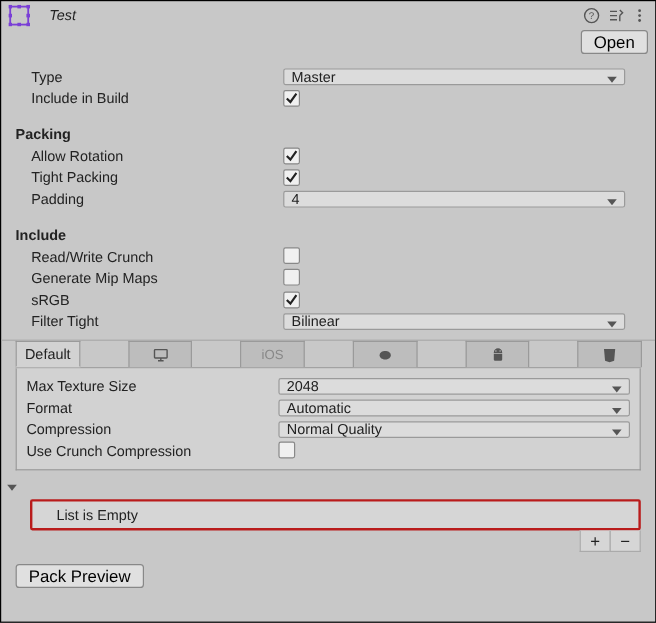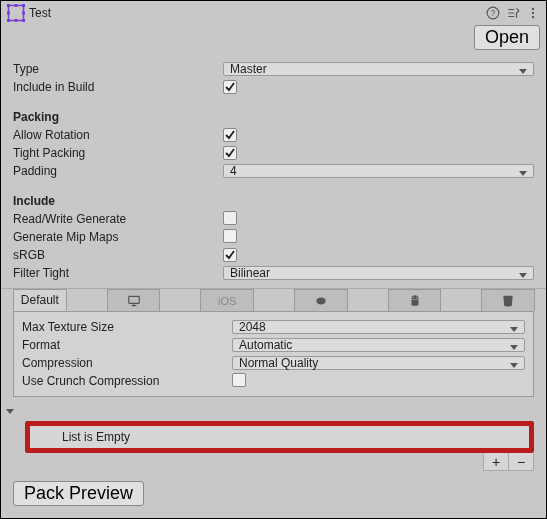--- a/index.html
+++ b/index.html
@@ -1,23 +1,23 @@
 <!DOCTYPE html>
 <html><head>
 <meta charset="utf-8">
 <style>
   * { box-sizing: border-box; margin: 0; padding: 0; font-family: Arial, sans-serif; }
   body { background: #c8c8c8; width: 547px; height: 519px; border: 1px solid #000; font-size: 12px; color: #222; overflow: hidden; }
   .header { display: flex; align-items: center; padding: 4px 6px; height: 24px; }
-  .header .title { font-weight: normal; margin-left: 4px; flex: 1; }
+  .header .title { font-weight: normal; margin-left: 16px; flex: 1; font-style: italic; }
   .header-icons { display: flex; gap: 6px; align-items: center; }
   .header-icons svg { width: 14px; height: 14px; }
   .open-row { display: flex; justify-content: flex-end; padding: 0 6px 4px 0; }
-  .btn { background: #e0e0e0; border: 1px solid #888; border-radius: 3px; padding: 1px 10px; font-size: 18px; cursor: pointer; }
-  .row { display: flex; align-items: center; min-height: 18px; padding: 0 12px; }
+  .btn { background: #e0e0e0; border: 1px solid #888; border-radius: 3px; padding: 1px 10px; font-size: 14px; cursor: pointer; }
+  .row { display: flex; align-items: center; min-height: 18px; padding: 0 25px; }
   .row .label { width: 210px; flex-shrink: 0; }
   .row .field { flex: 1; }
   .section-title { font-weight: bold; padding: 4px 12px 2px; }
   .dropdown { width: 100%; height: 14px; background: #dcdcdc; border: 1px solid #9a9a9a; border-radius: 2px; display: flex; align-items: center; padding: 0 6px; cursor: pointer; position: relative; }
   .dropdown::after { content: ""; position: absolute; right: 6px; top: 6px; border-left: 4px solid transparent; border-right: 4px solid transparent; border-top: 5px solid #555; }
   .checkbox { width: 14px; height: 14px; background: #f0f0f0; border: 1px solid #888; border-radius: 2px; display: inline-flex; align-items: center; justify-content: center; cursor: pointer; }
   .checkbox svg { width: 10px; height: 10px; display: none; }
   .checkbox.checked svg { display: block; }
   .spacer-sm { height: 6px; }
   .spacer-md { height: 10px; }
@@ -25,21 +25,21 @@
   .tabs { display: flex; margin: 0 12px; border-bottom: 1px solid #9a9a9a; gap: 41px; }
   .tab { flex: 1; height: 22px; display: flex; align-items: center; justify-content: center; background: #bdbdbd; border: 1px solid #9a9a9a; border-bottom: none; margin-right: -1px; cursor: pointer; }
   .tab.active { background: #d2d2d2; border-bottom: 1px solid #d2d2d2; margin-bottom: -1px; }
   .tab svg { width: 14px; height: 14px; fill: #555; }
   .tab-text { font-size: 11px; color: #888; }
   .platform-body { background: #d2d2d2; margin: 0 12px; border: 1px solid #9a9a9a; border-top: none; padding: 6px 0; }
   .platform-body .row { padding: 0 8px; }
   .platform-body .row .label { width: 210px; }
   .foldout { display: flex; align-items: center; padding: 4px 4px; cursor: pointer; }
   .foldout svg { width: 10px; height: 10px; margin-right: 2px; }
-  .list-empty { margin: 0 12px 0 24px; background: #d6d6d6; border: 5px solid #b91c1c; border-radius: 2px; padding: 4px 32px; font-size: 12px; }
+  .list-empty { margin: 0 12px 0 24px; background: #d6d6d6; border: 2px solid #b91c1c; border-radius: 2px; padding: 4px 20px; font-size: 12px; }
   .list-footer { display: flex; justify-content: flex-end; margin: 0 12px 0 24px; }
   .list-btn { width: 26px; height: 18px; background: #d6d6d6; border: 1px solid #aaa; border-top:none; display: flex; align-items: center; justify-content: center; cursor: pointer; font-size: 14px; margin-left: -1px; }
   .pack-row { padding: 10px 12px; }
   .asset-icon { width: 18px; height: 18px; flex-shrink: 0; }
 </style>
 </head>
 <body>
 
 <div class="header">
   <svg class="asset-icon" viewBox="0 0 24 24">
@@ -117,21 +117,21 @@
       <div class="dropdown">
         <span>4</span>
       </div>
     </div>
 </div>
 
 <div class="spacer-md"></div>
 
 <div class="section-title">Include</div>
 <div class="row">
-  <div class="label">Read/Write Generate</div>
+  <div class="label">Read/Write Crunch</div>
   <div class="field"><span class="checkbox"></span></div>
 </div>
 <div class="row">
   <div class="label">Generate Mip Maps</div>
   <div class="field"><span class="checkbox"></span></div>
 </div>
 <div class="row">
   <div class="label">sRGB</div>
   <div class="field"><span class="checkbox checked">
         <svg viewBox="0 0 10 10">

